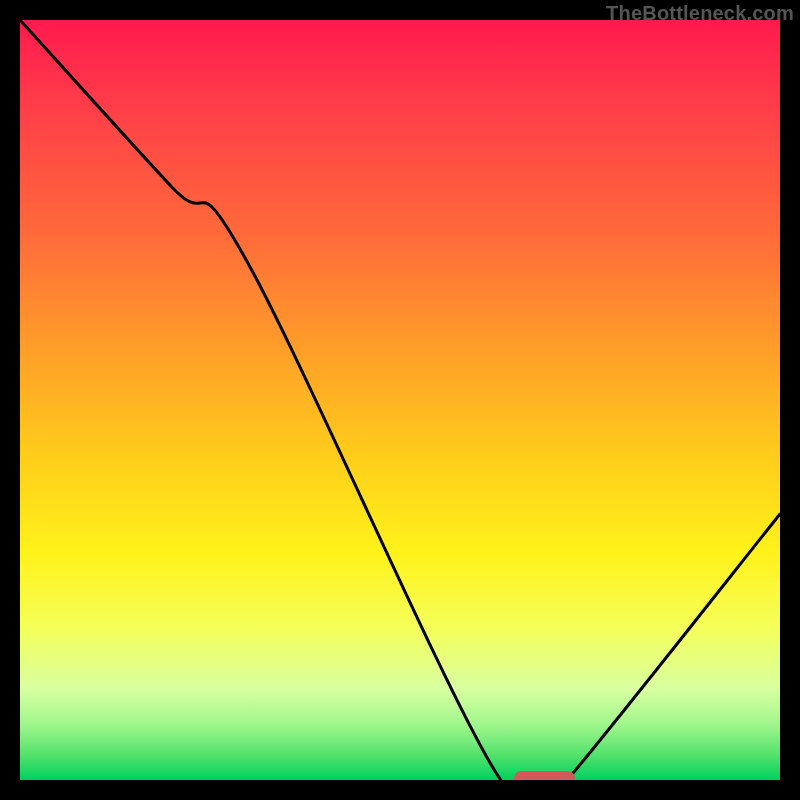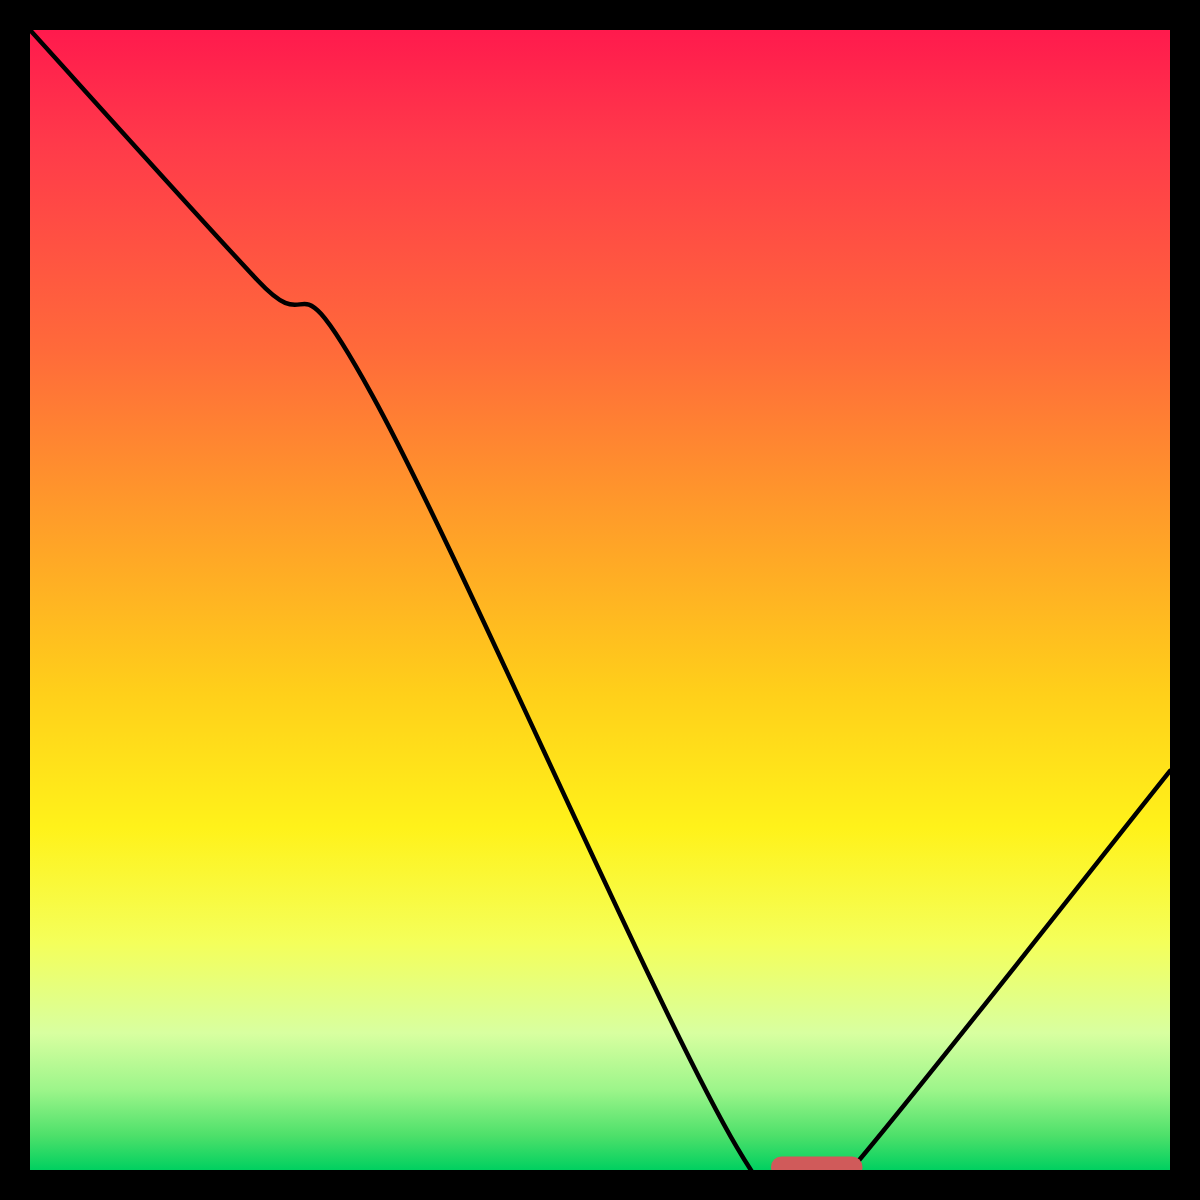--- a/index.html
+++ b/index.html
@@ -83,14 +83,15 @@
     <div class="gradient"></div>
 
     <svg class="curve" viewBox="0 0 760 760" preserveAspectRatio="none">
       <path id="curve-path" d="M 0,0 C 27.36,30.095999999999986 110.96000000000001,123.42399999999995 152,167.19999999999993 C 193.04,210.9759999999999 170.544,139.2319999999999 228,243.19999999999993 C 285.456,347.16799999999995 416.48,651.776 471.2,744.8 C 525.92,837.824 518.32,757.264 532,760 C 545.68,762.736 506.1599999999999,807.88 547.1999999999999,760 C 588.2399999999999,712.12 721.696,541.88 760,494" fill="none" stroke="#000" stroke-width="3" stroke-linejoin="round" stroke-linecap="round"></path>
     </svg>
 
     <div id="marker" class="marker" style="left: 494px; width: 60.8px; top: 751px; background: rgb(208, 90, 90);"></div>
 
   </div>
 
+  <div class="watermark">TheBottleneck.com</div>
 
 </div>
 
 </body></html>

